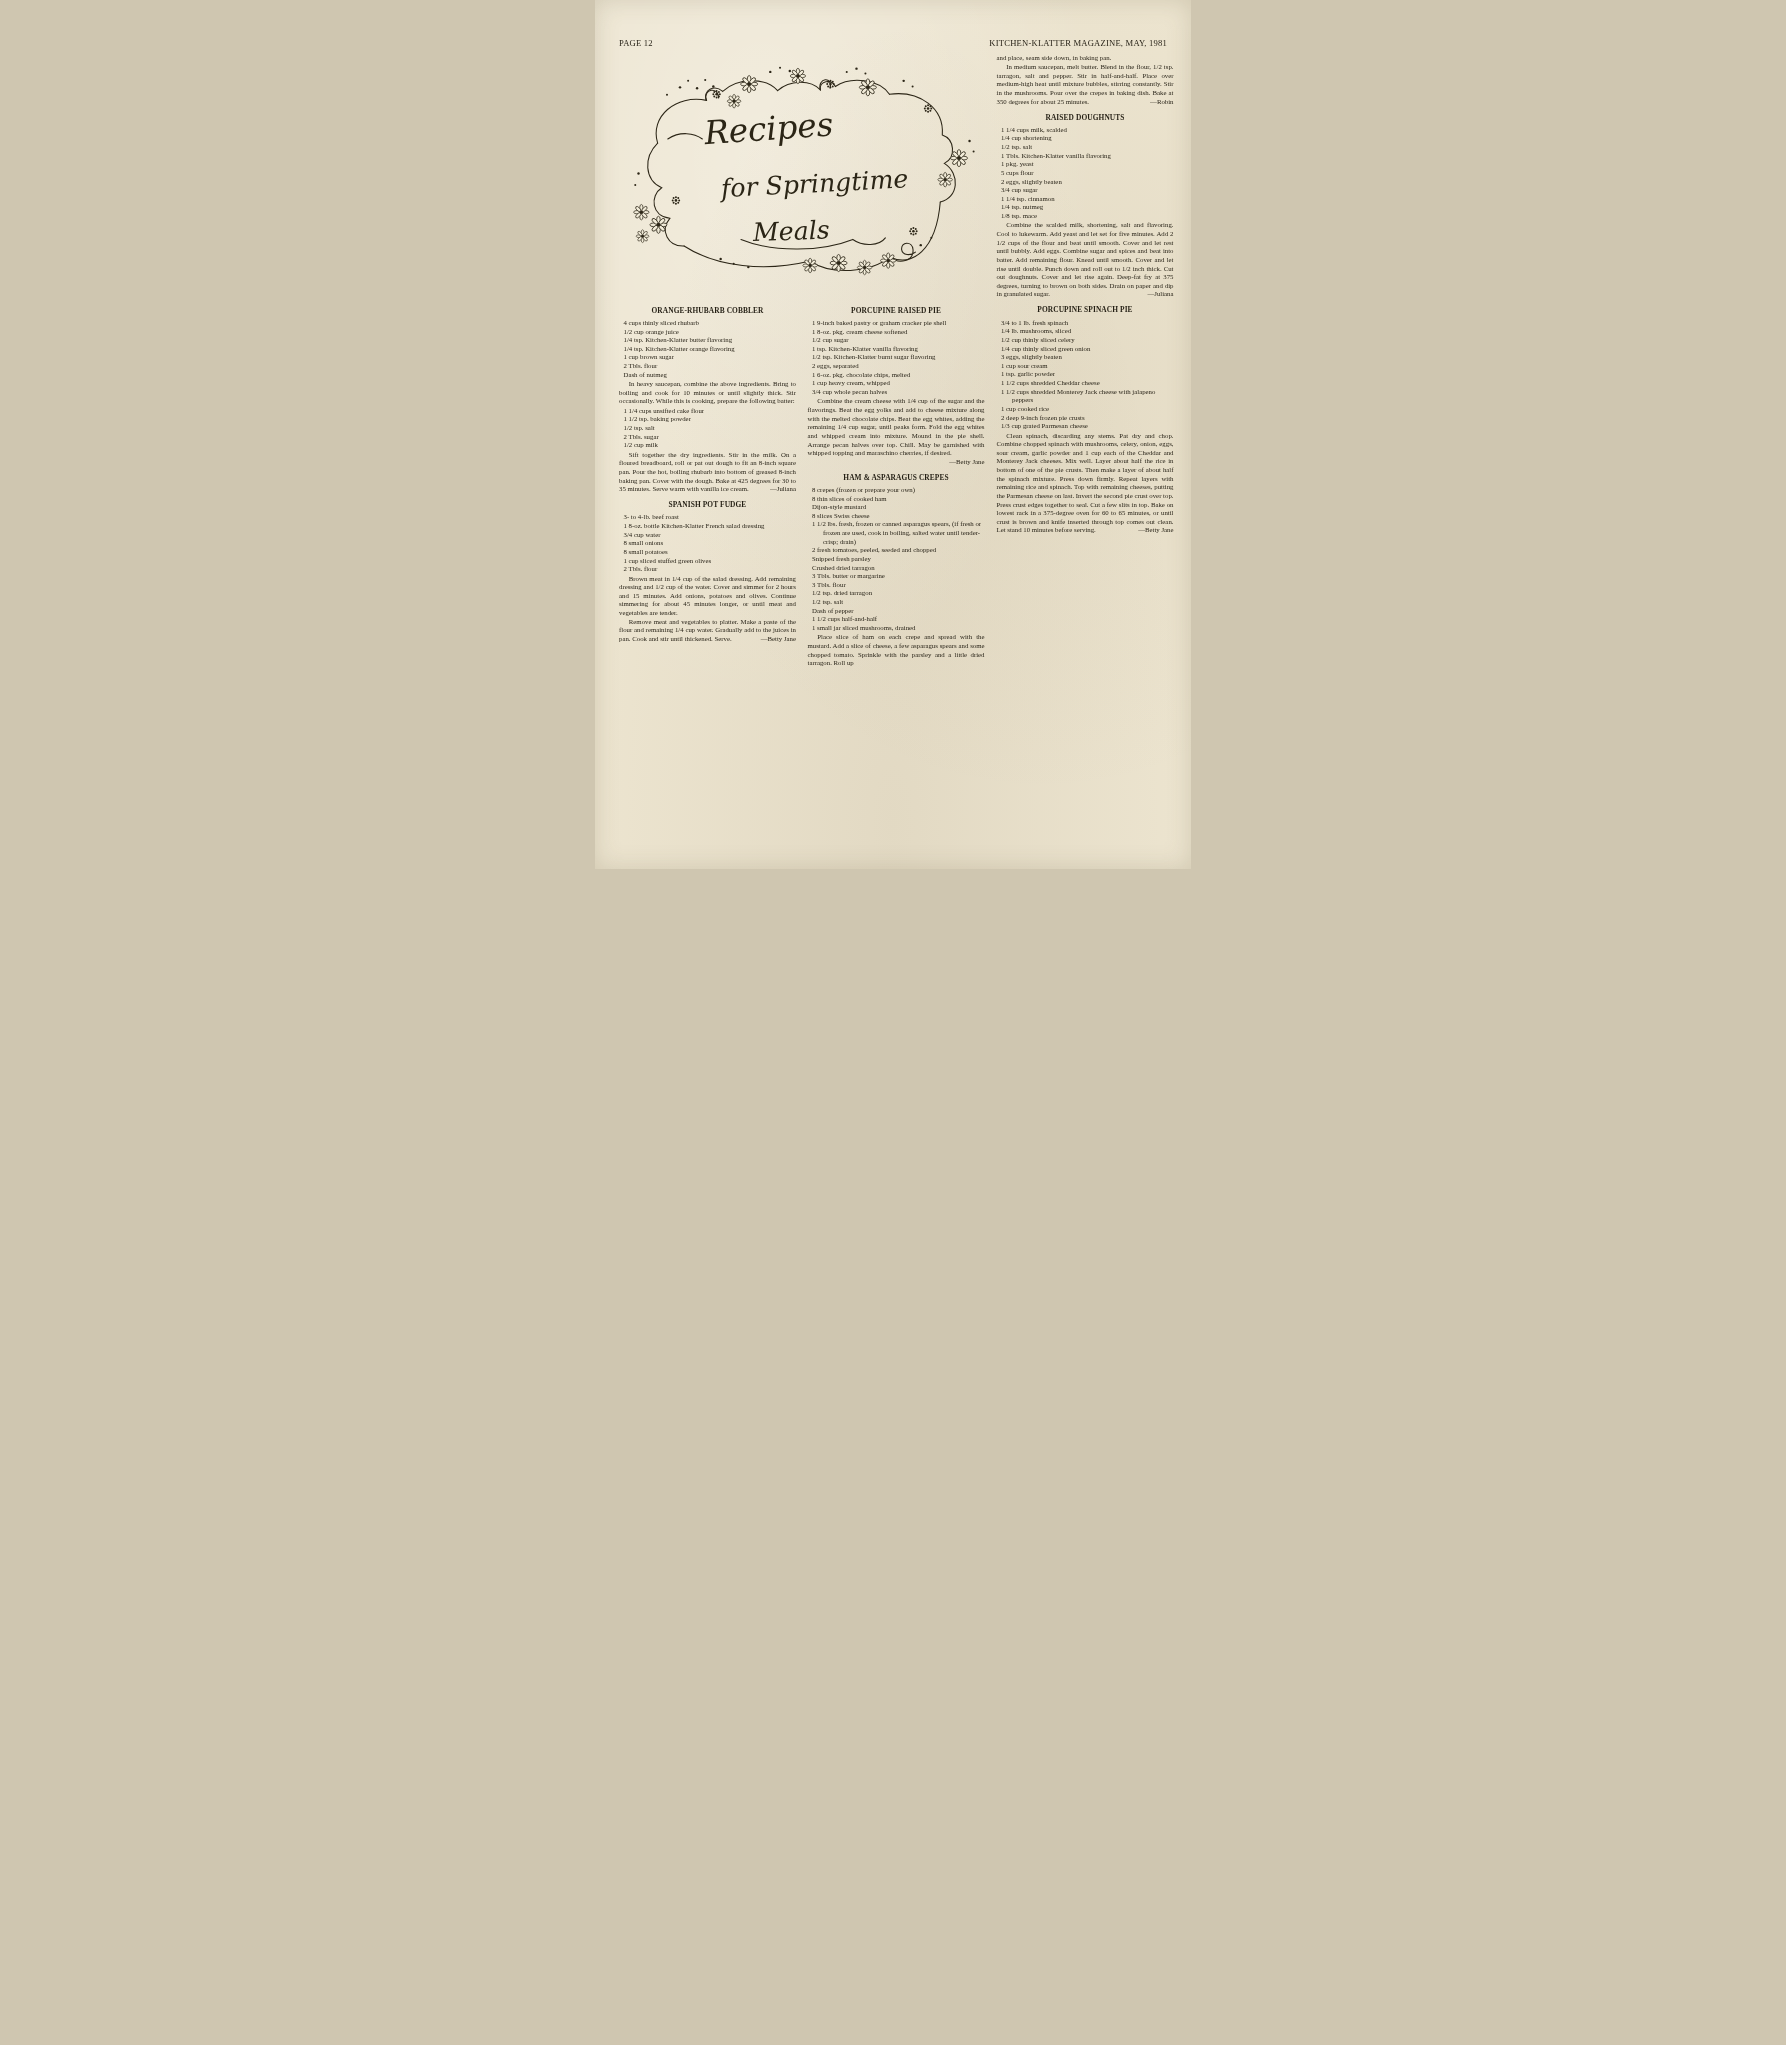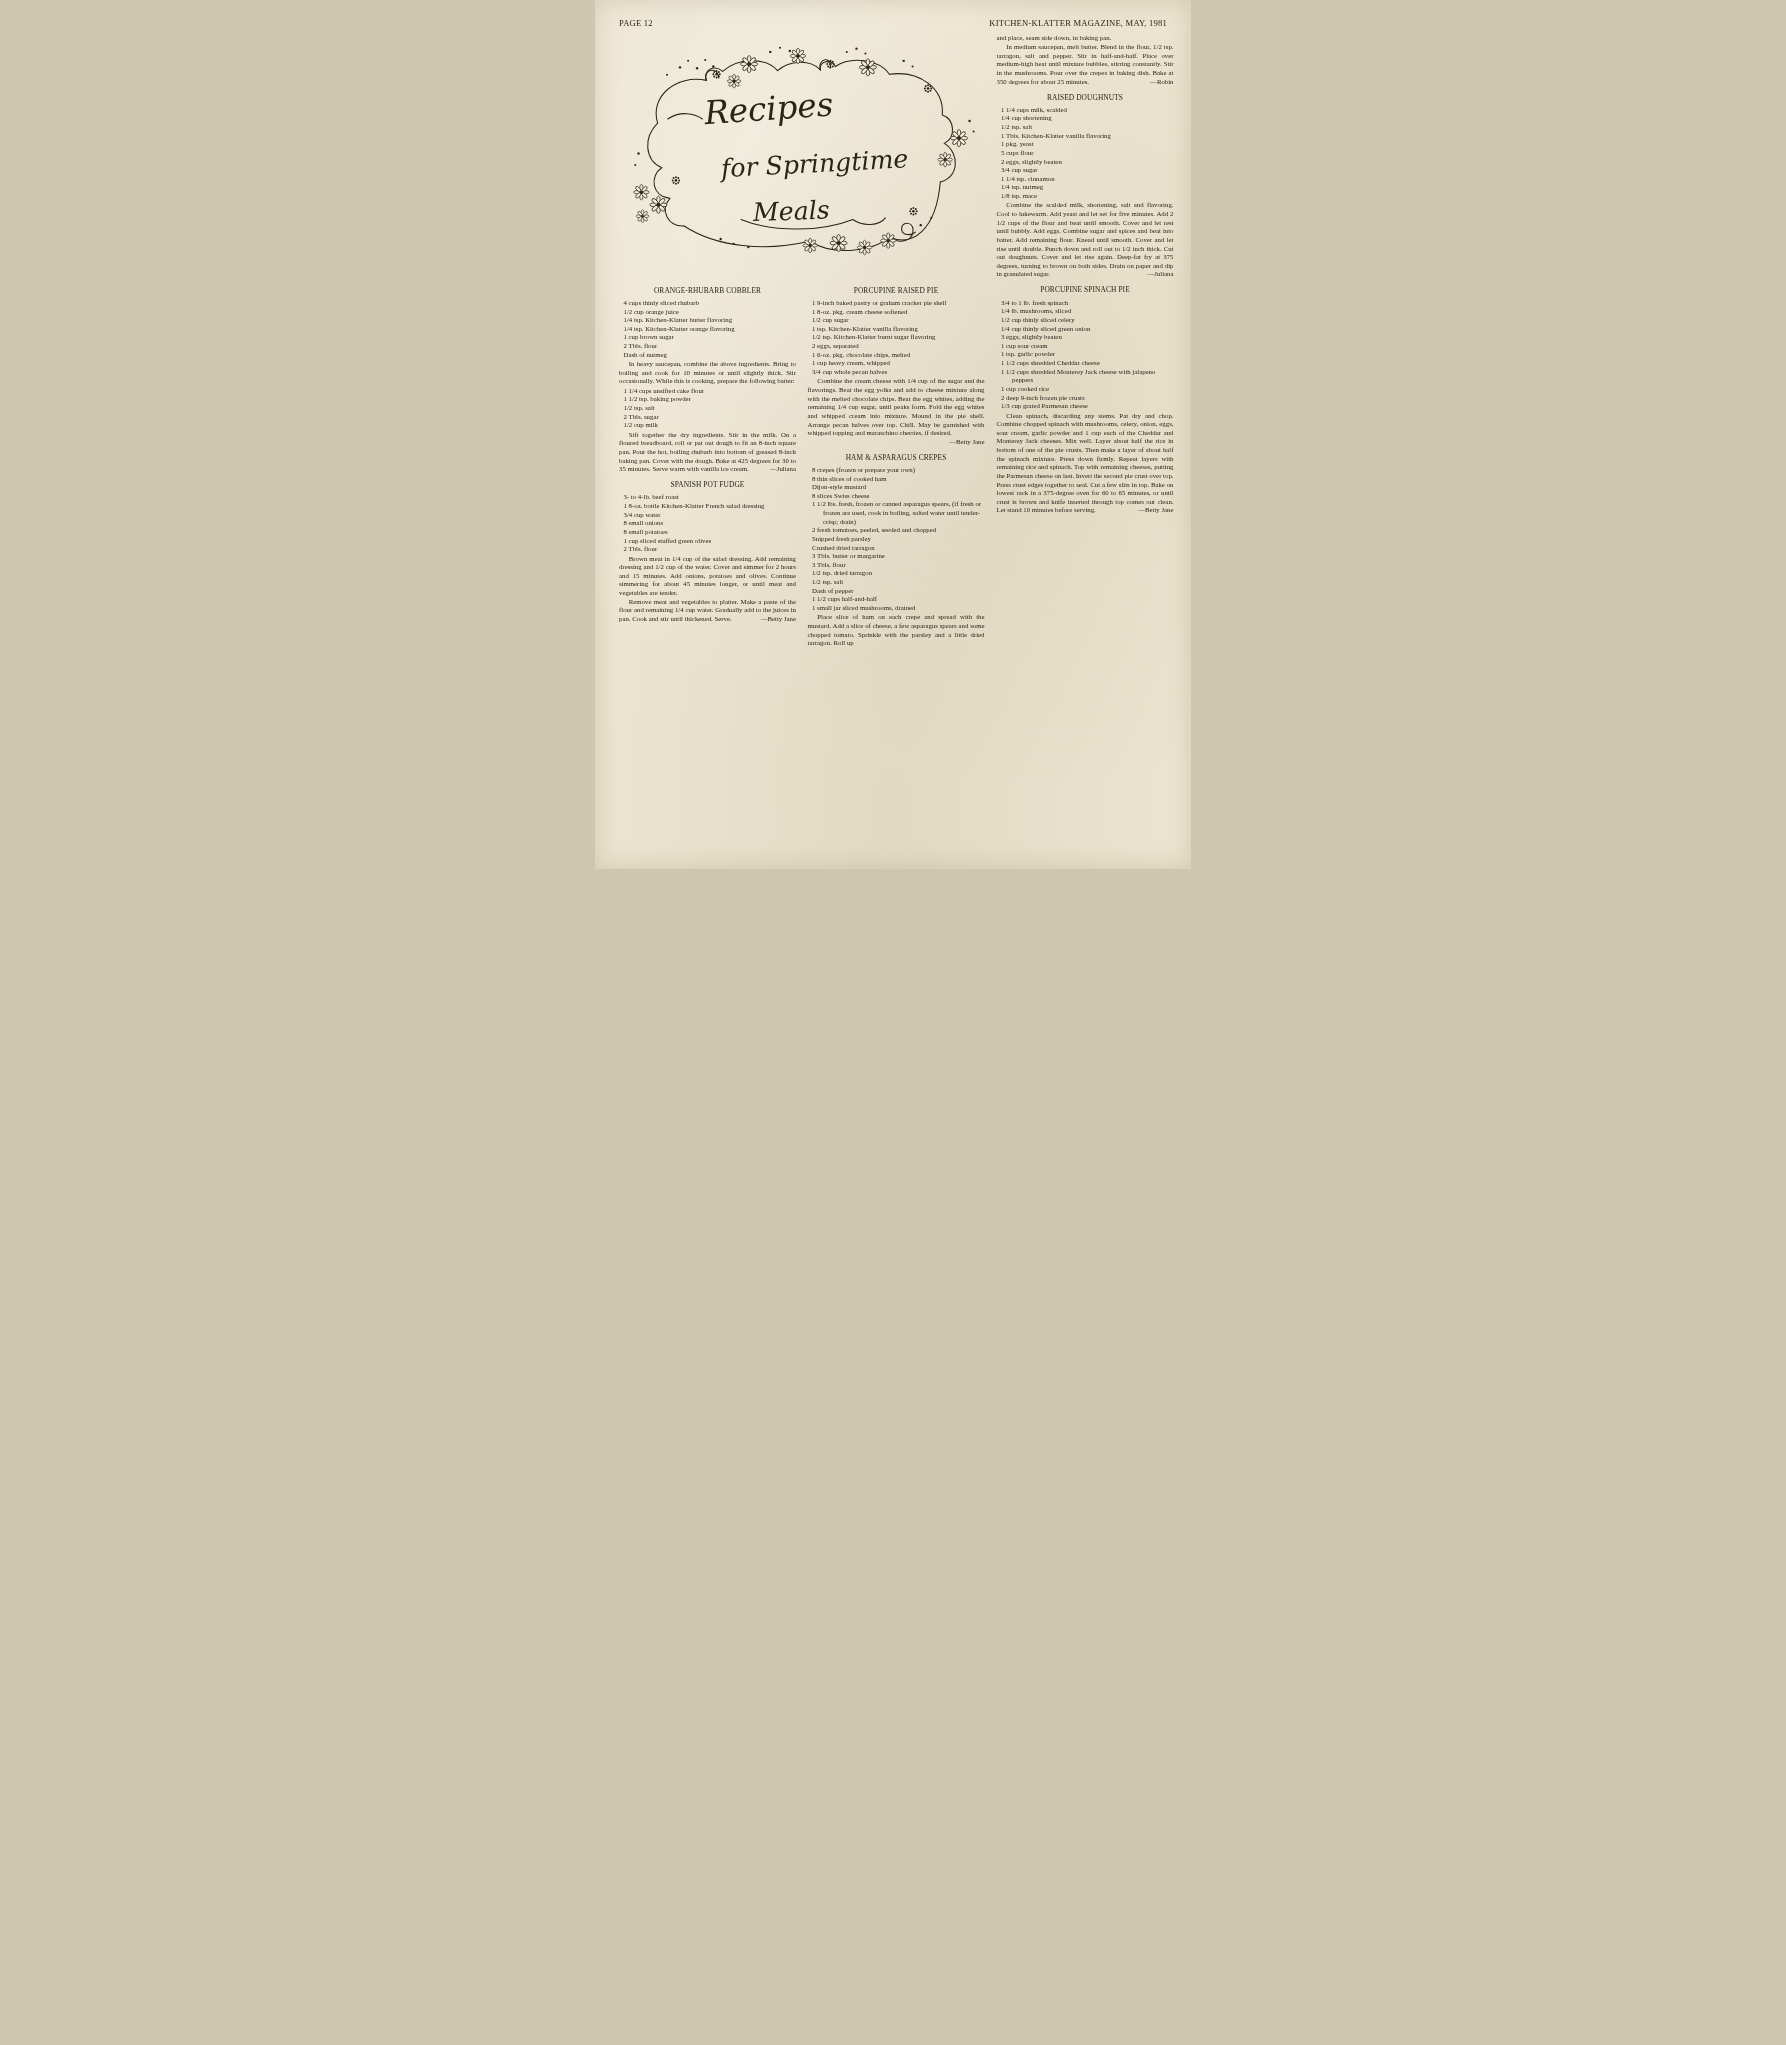--- a/index.html
+++ b/index.html
@@ -13,31 +13,31 @@
     background-image:
       radial-gradient(ellipse at 28% 18%, rgba(255,255,255,0.30), rgba(255,255,255,0) 55%),
       radial-gradient(ellipse at 75% 45%, rgba(120,100,60,0.07), rgba(120,100,60,0) 60%),
       radial-gradient(ellipse at 50% 95%, rgba(110,90,55,0.08), rgba(110,90,55,0) 70%);
     box-shadow: inset 0 0 24.5px rgba(90,75,45,0.18);
     color:#241f14;
     font-family:"Liberation Serif", serif;
   }
   .hdr {
     display:flex; justify-content:space-between; align-items:baseline;
-    font-size:8.6px; letter-spacing:0.2px;
+    font-size:8.6px; letter-spacing:0.2px;margin-top:20px;
   }
   .content { display:flex; gap:11.5px; margin-top:5.7px; }
   .left-wrap { width:366px; flex:0 0 366px; }
   .two-cols { display:flex; gap:11.5px; }
   .col { width:177px; flex:0 0 177px; font-size:6.8px; line-height:1.27; }
   .col-right { margin-top:0.8px; }
   .banner { position:relative; height:229px; margin:1.6px 0 6.5px; }
   .banner svg { width:100%; height:100%; display:block; }
   .recipe-title {
-    font-size:7.4px; font-weight:normal; text-align:center;
+    font-size:7.4px; font-weight:bold; text-align:center;
     margin:7.4px 0 3.3px; letter-spacing:0.1px; line-height:1.2;
   }
   .col > .recipe-title:first-child { margin-top:16px; }
   .ing-list { margin:0.8px 0 0.8px; }
   .ing { padding-left:15.5px; text-indent:-11px; }
   .body-para { margin:0; text-align:justify; text-indent:9.8px; }
   .body-para.noindent { text-indent:0; }
   .sig { float:right; margin-left:4.1px; white-space:nowrap; }
   .body-para::after { content:""; display:block; clear:both; }
 </style>

